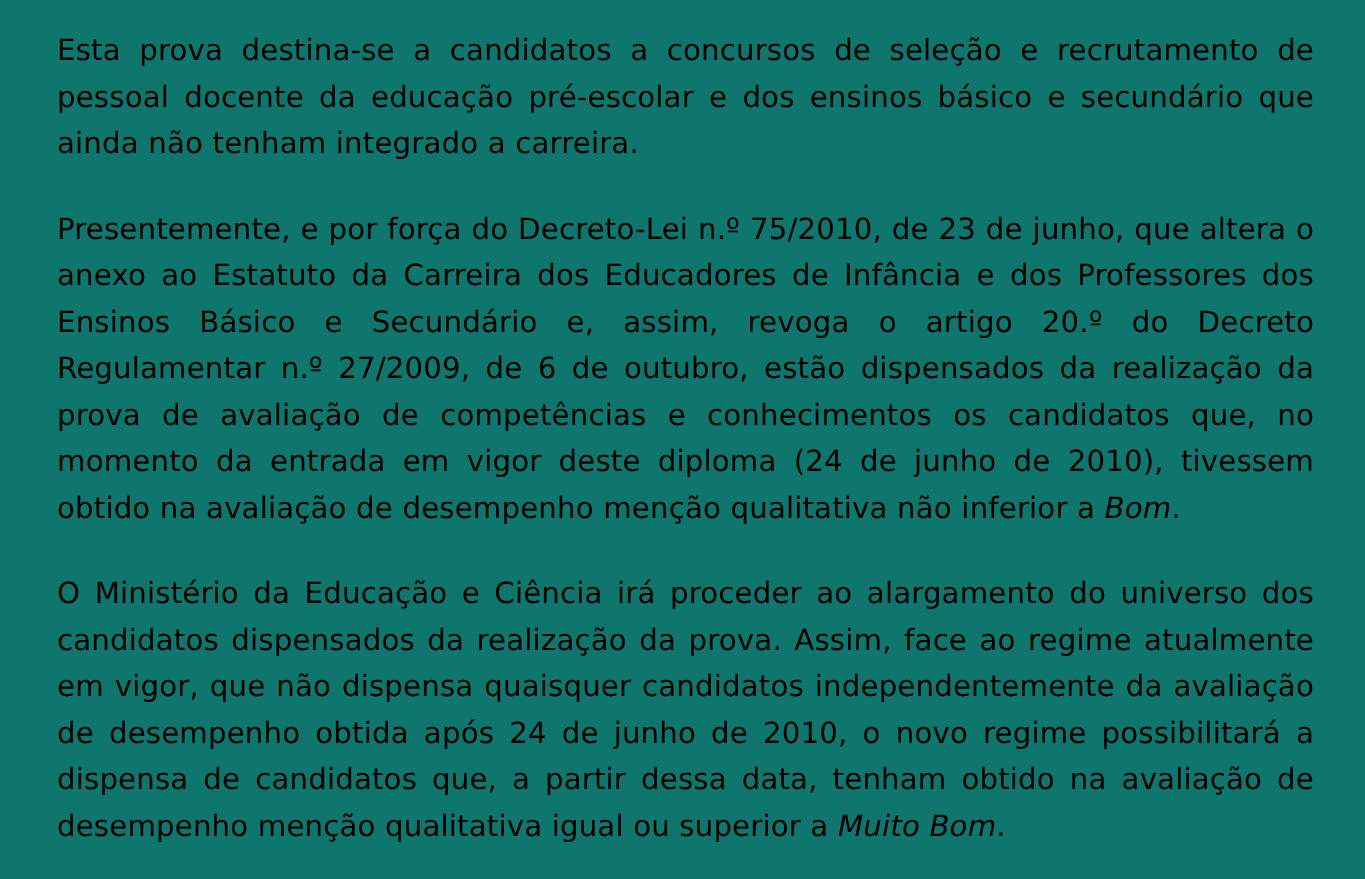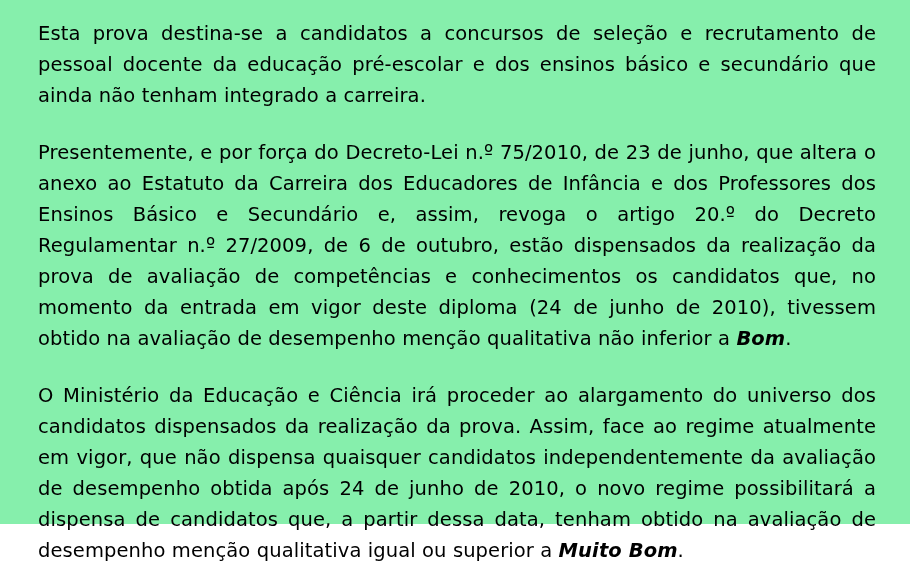--- a/index.html
+++ b/index.html
@@ -10,22 +10,22 @@
   body {
     width: 910px;
     height: 586px;
     font-family: "DejaVu Sans", sans-serif;
     color: #000000;
     overflow: hidden;
   }
   .page {
     position: relative;
     width: 910px;
-    height: 524px;
-    background: #86efac;
+    height: 586px;
+    background: #0f766e;
     padding: 12px;
     box-sizing: border-box;
   }
   .doc-body {
     position: absolute;
     left: 38px;
     top: 18px;
     width: 838px;
   }
   p.para {
@@ -34,21 +34,20 @@
     line-height: 31px;
     text-align: justify;
     text-justify: inter-word;
     letter-spacing: 0.1px;
   }
   p.para:last-child {
     margin-bottom: 0;
   }
   .ital {
     font-style: italic;
-    font-weight: bold;
   }
   
   .ul {
     position: relative;
     display: inline;
     background-image: linear-gradient(to right, #e02020, #e02020);
     background-repeat: no-repeat;
     background-size: 100% 2px;
     background-position: 0 1.22em;
     padding-bottom: 1px;

